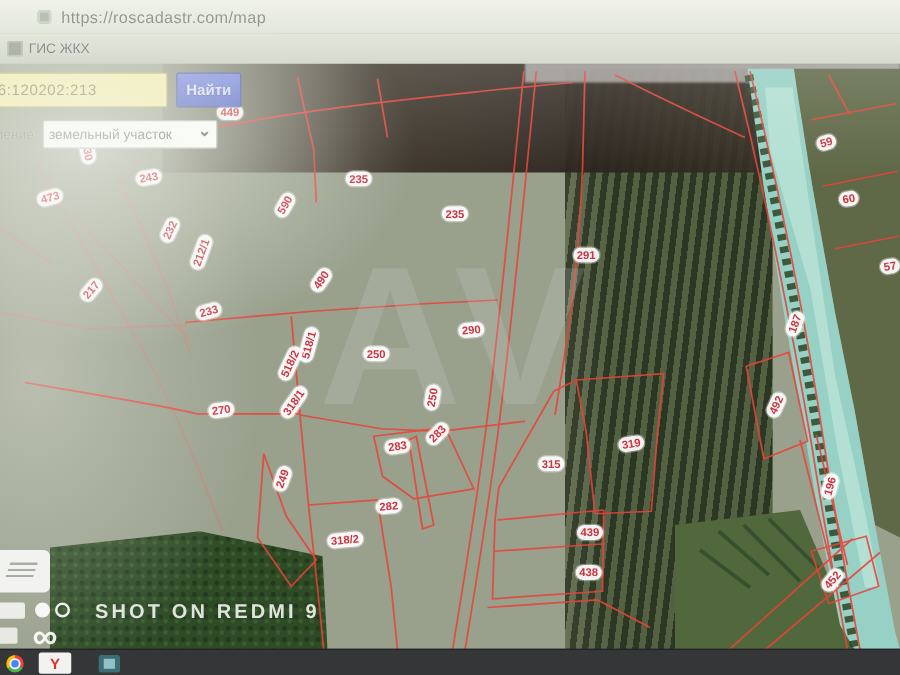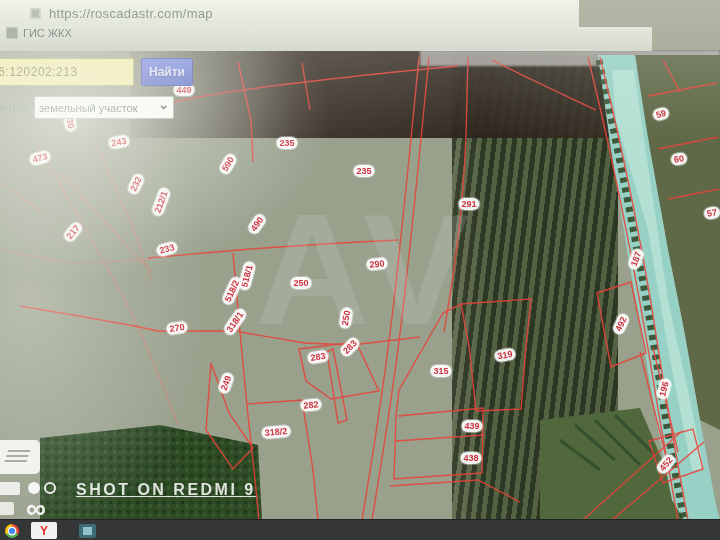--- a/index.html
+++ b/index.html
@@ -1,26 +1,26 @@
 <!DOCTYPE html>
 <html><head>
 <meta charset="utf-8">
 <style>
   html,body{margin:0;padding:0;background:#1c1c1c;}
   .screen{position:relative;width:720px;height:540px;overflow:hidden;
     font-family:"Liberation Sans",sans-serif;background:#9aa08b;}
 
   
-  .addrbar{position:absolute;left:0;top:0;width:579px;height:27px;
+  .addrbar{position:absolute;left:0;top:0;width:720px;height:27px;
     background:linear-gradient(#f0f2ea,#e2e6db);display:flex;align-items:center;z-index:30;}
   .lock{width:11px;height:11px;border-radius:3px;background:#b9c0b4;margin:0 8px 0 30px;
     box-shadow:inset 0 0 0 2px #cfd5c9;}
   .url{font-size:13px;color:#90998c;letter-spacing:.3px;text-shadow:0 0 1px rgba(255,255,255,.8);}
-  .bookbar{position:absolute;left:0;top:27px;width:652px;height:24px;
-    background:linear-gradient(#e3e7dc,#d6dace);display:flex;align-items:flex-start;z-index:30;}
+  .bookbar{position:absolute;left:0;top:27px;width:720px;height:24px;
+    background:linear-gradient(#e3e7dc,#d6dace);display:flex;align-items:center;z-index:30;}
   .favicon{width:10px;height:10px;background:#aeb6ab;border:1px solid #c4cabe;margin:0 5px 0 6px;}
   .bookmark{font-size:11px;color:#87908a;text-shadow:0 0 1px rgba(255,255,255,.7);}
 
   
   .map{position:absolute;left:0;top:50px;width:720px;height:470px;background:#99a08c;overflow:hidden;}
   .ridge{position:absolute;left:452px;top:5px;width:166px;height:465px;background-color:#47543a;
     background-image:
       repeating-linear-gradient(97deg, rgba(22,32,16,.55) 0 5px, rgba(116,131,90,.28) 5px 10px),
       linear-gradient(to right, rgba(120,125,105,.55), rgba(0,0,0,0) 22%);}
   .topstrip{position:absolute;left:130px;top:0px;width:590px;height:88px;
@@ -64,21 +64,21 @@
       radial-gradient(ellipse 420px 260px at 10% 22%, rgba(248,250,244,.62), rgba(248,250,244,0) 62%),
       radial-gradient(ellipse 300px 420px at 4% 55%, rgba(240,242,236,.38), rgba(240,242,236,0) 60%),
       linear-gradient(rgba(244,246,240,.28), rgba(244,246,240,0) 26%);}
 
   
   .redmi{position:absolute;left:26px;top:481px;display:flex;z-index:40;color:rgba(255,255,255,.85);}
   .redmi-icon{width:40px;margin-right:10px;position:relative;height:40px;}
   .rc1{position:absolute;left:2px;top:1px;width:12px;height:12px;border-radius:50%;background:rgba(255,255,255,.9);}
   .rc2{position:absolute;left:18px;top:1px;width:12px;height:12px;border-radius:50%;border:2.5px solid rgba(255,255,255,.9);box-sizing:border-box;}
   .rinf{position:absolute;left:0px;top:12px;font-size:28px;font-weight:bold;color:rgba(255,255,255,.9);letter-spacing:0;}
-  .redmi-lines{display:flex;flex-direction:column;gap:7px;text-decoration:underline;}
+  .redmi-lines{display:flex;flex-direction:column;gap:7px;}
   .wm-line{font-size:16px;font-weight:bold;letter-spacing:2.5px;white-space:nowrap;}
 
   
   .taskbar{position:absolute;left:0;top:519px;width:720px;height:21px;background:#343638;
     border-top:1px solid #232425;display:flex;align-items:center;z-index:50;}
   .chrome{width:14px;height:14px;border-radius:50%;margin-left:5px;
     background:conic-gradient(#ea4335 0 33%, #4caf50 33% 66%, #fbbc05 66% 100%);position:relative;}
   .chrome::after{content:"";position:absolute;left:4px;top:4px;width:6px;height:6px;border-radius:50%;
     background:#4285f4;box-shadow:0 0 0 1.5px #f1f1f1;}
   .ytile{width:26px;height:17px;background:#f2f2f0;border-radius:2px;margin-left:12px;

